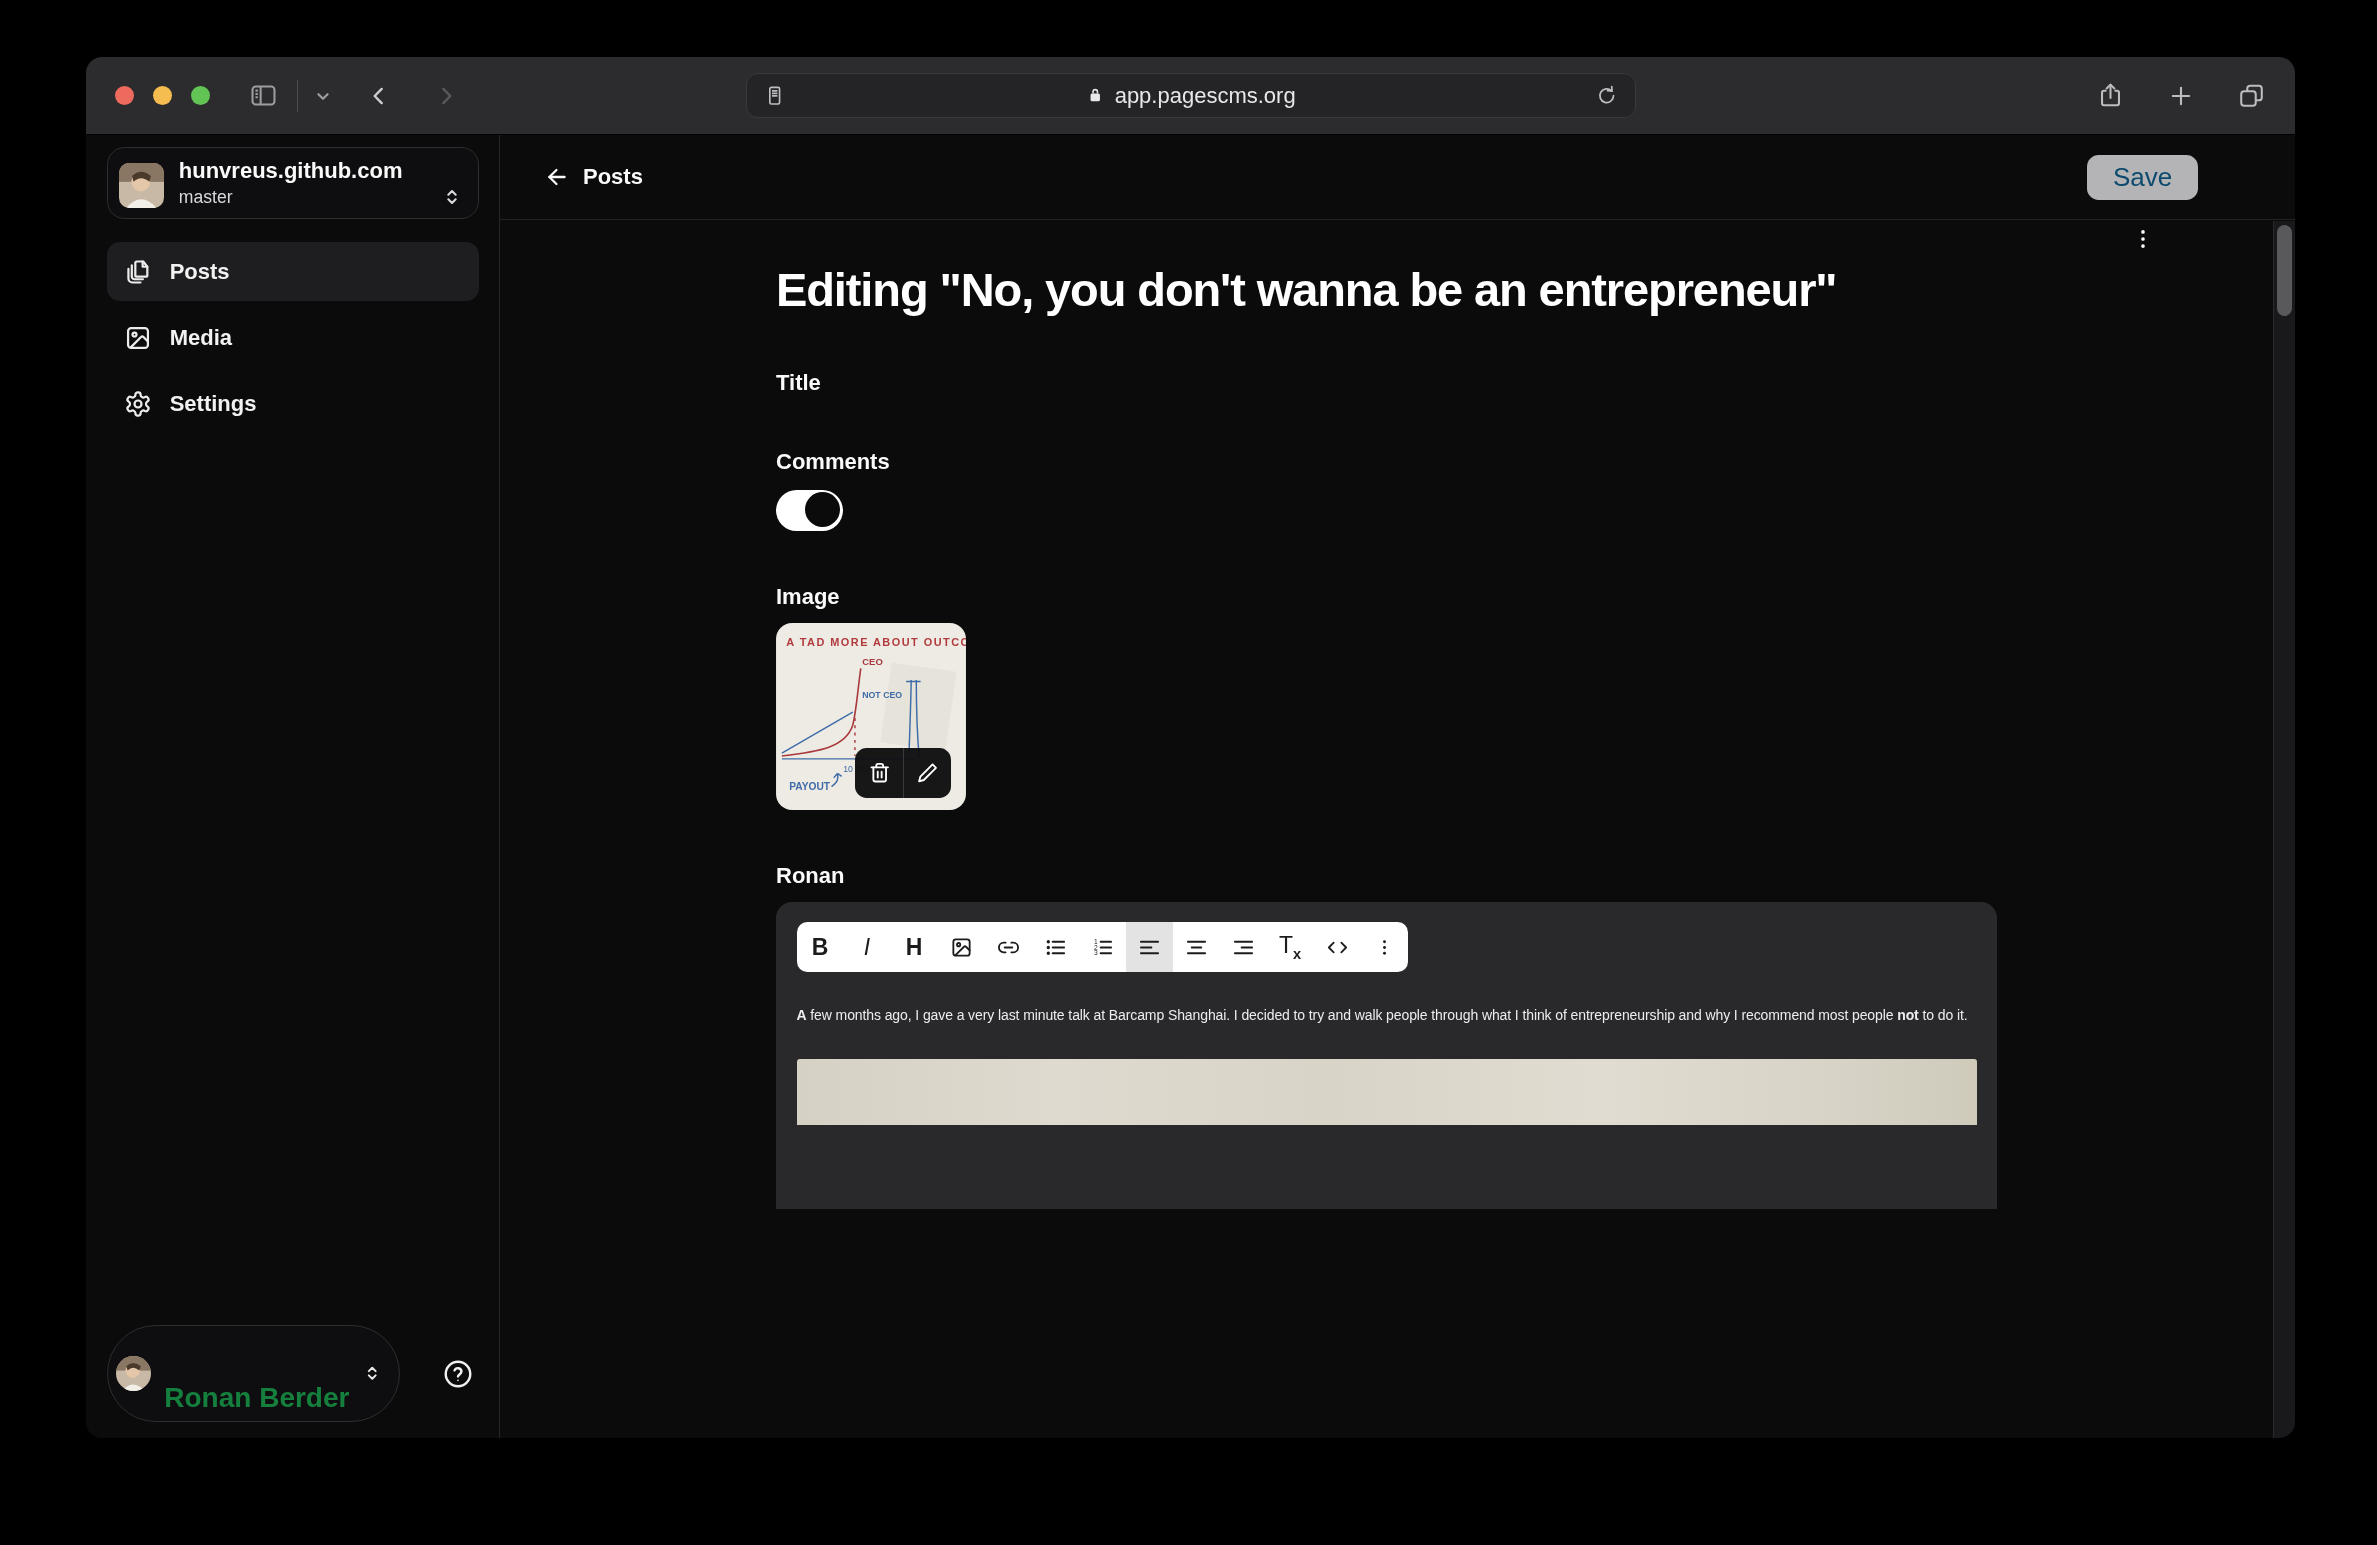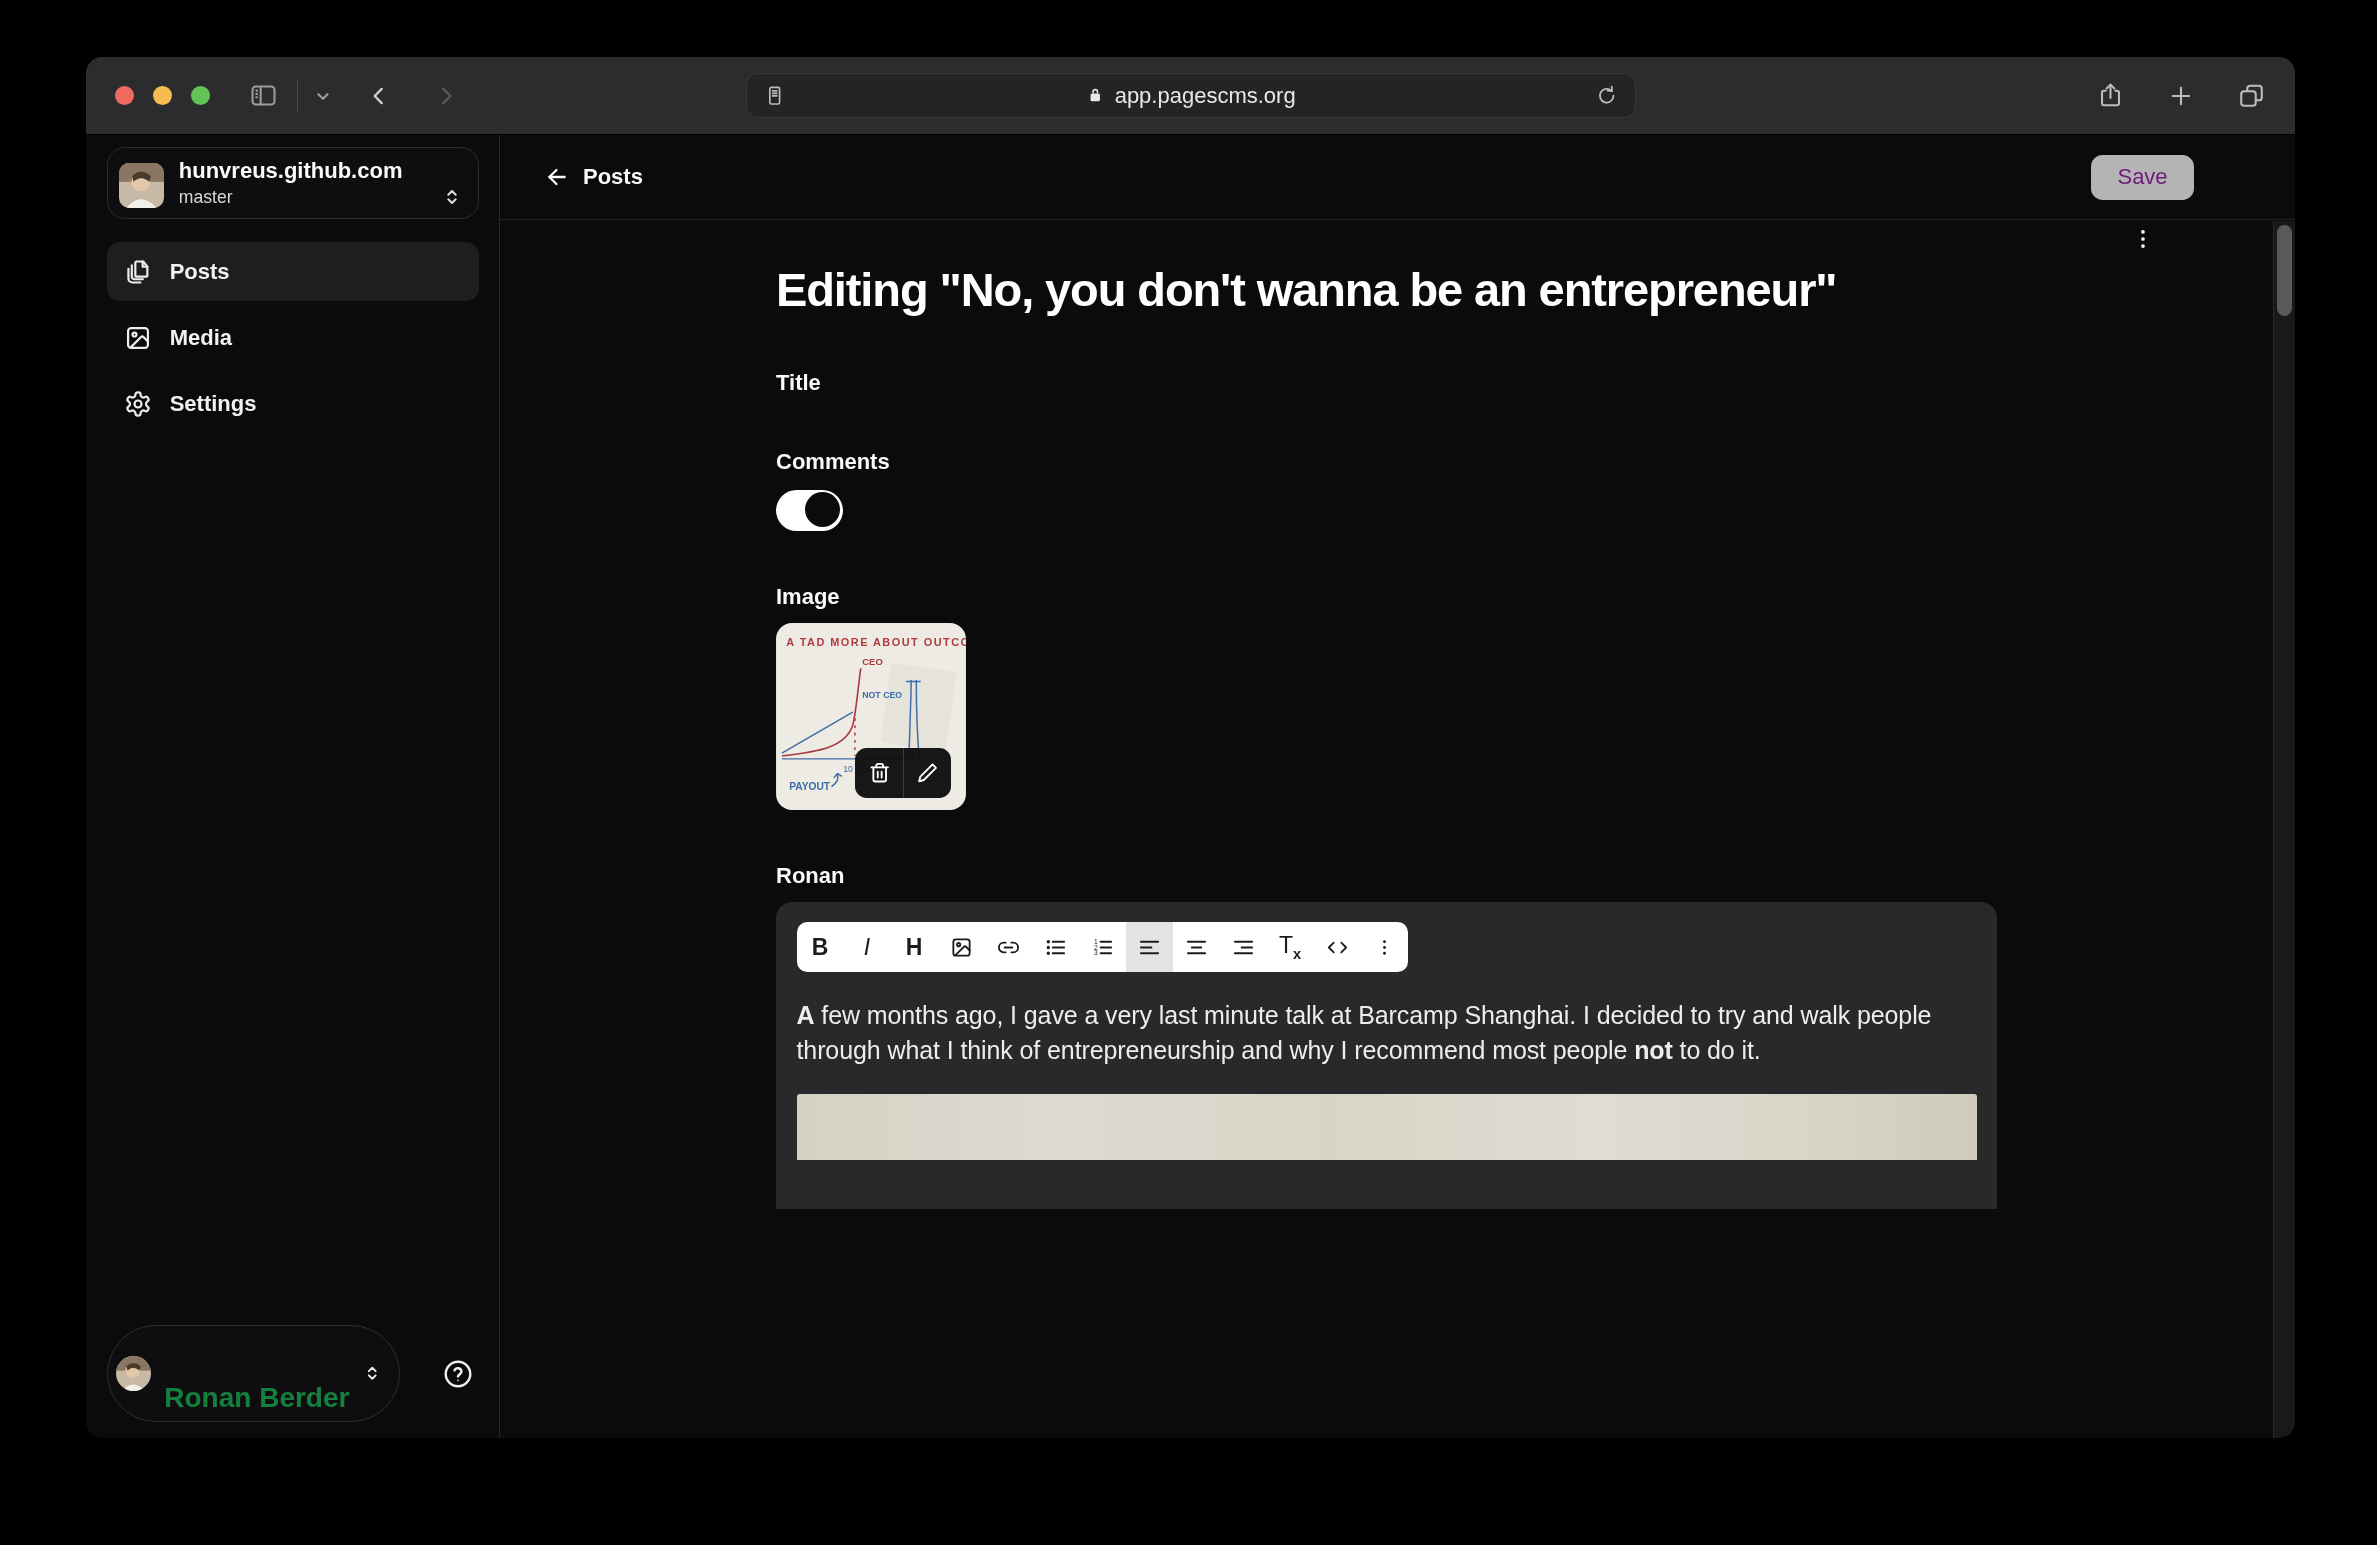--- a/index.html
+++ b/index.html
@@ -48,22 +48,22 @@
   .user-name { color:#15803d; font-size:28px; font-weight:600; white-space:nowrap;margin-top:48px; }
   .help-btn { background:none; border:none; color:#f0f0f0; display:flex; padding:0; margin-right:4.4px; }
 
   
   .main { flex:1; position:relative; overflow:hidden; }
   .main-header { height:85px; border-bottom:0.7px solid #232325; display:flex; align-items:center; padding:0 54px 0 44px; }
   .back-btn { display:flex; align-items:center; gap:13px; background:none; border:none; color:#fafafa;
     font-size:22px; font-weight:600; font-family:inherit; }
   .header-right { margin-left:auto; display:flex; align-items:center; gap:26px;flex-direction:column; }
   .updated { color:#f0f0f0; font-size:22px; }
-  .save-btn { background:#b4b4b6; color:#701a75; border:none; border-radius:11.7px; height:45px; padding:0 26px;
-    font-size:22px; font-weight:500; font-family:inherit; }
+  .save-btn { background:#b4b4b6; color:#0c4a6e; border:none; border-radius:11.7px; height:45px; padding:0 26px;
+    font-size:26px; font-weight:500; font-family:inherit; }
   .kebab-btn { background:none; border:none; color:#fafafa; display:flex; padding:0 4.4px; }
 
   .content { position:absolute; top:86px; left:0; right:22px; bottom:0; overflow:hidden; }
   .container { width:1221px; margin:0 auto; padding-top:41px; }
   .doc-title { color:#ffffff; font-size:47px; font-weight:700; letter-spacing:-1.1px; }
   .field { margin-top:53px; }
   .field-label { color:#fafafa; font-size:22px; font-weight:600; }
   .text-input { margin-top:13px; width:100%; height:63px; background:#212123; border:none; border-radius:16px;
     color:#e8e8e8; font-size:22px; padding:0 22px; font-family:inherit; outline:none; display:block; }
 
@@ -81,21 +81,21 @@
   .body-editor { margin-top:13px; background:#29292b; border-radius:16px 16px 0 0; padding:20.5px 20.5px 0; height:307px; overflow:hidden; }
   .rt-toolbar { display:inline-flex; background:#ffffff; border-radius:10.2px; overflow:hidden; }
   .rt-btn { width:47px; height:50px; display:flex; align-items:center; justify-content:center; background:none; border:none;
     color:#1c1c1e; font-size:23px; font-family:inherit; }
   .rt-btn.active { background:#e3e3e3; }
   .rt-btn .glyph-b { font-weight:700; }
   .rt-btn .glyph-i { font-style:italic; font-weight:500; }
   .rt-btn .glyph-h { font-weight:600; }
   .glyph-tx { font-weight:500; }
   .glyph-tx sub { font-size:14.6px; font-weight:600; }
-  .body-text { margin-top:26px; color:#ededee; font-size:25px; line-height:35px; letter-spacing:-0.1px; }
+  .body-text { margin-top:26px; color:#ededee; font-size:14px; line-height:35px; letter-spacing:-0.1px; }
   .body-text p + p { margin-top:22px; }
   .body-img-band { margin-top:26px; height:66px; border-radius:2.9px 2.9px 0 0;
     background:linear-gradient(90deg,#d5d1c5 0%,#dedacf 22%,#d8d4c8 45%,#e0dcd1 68%,#d7d3c7 88%,#cfcaba 100%); }
 
   
   .scrollbar { position:absolute; top:86px; right:0; bottom:0; width:22px; background:#19191b; border-left:0.7px solid #2a2a2c; }
   .scroll-thumb { position:absolute; top:4.4px; left:2.9px; width:15.4px; height:91px; border-radius:8px; background:#59595b; }
 </style>
 </head>
 <body>

